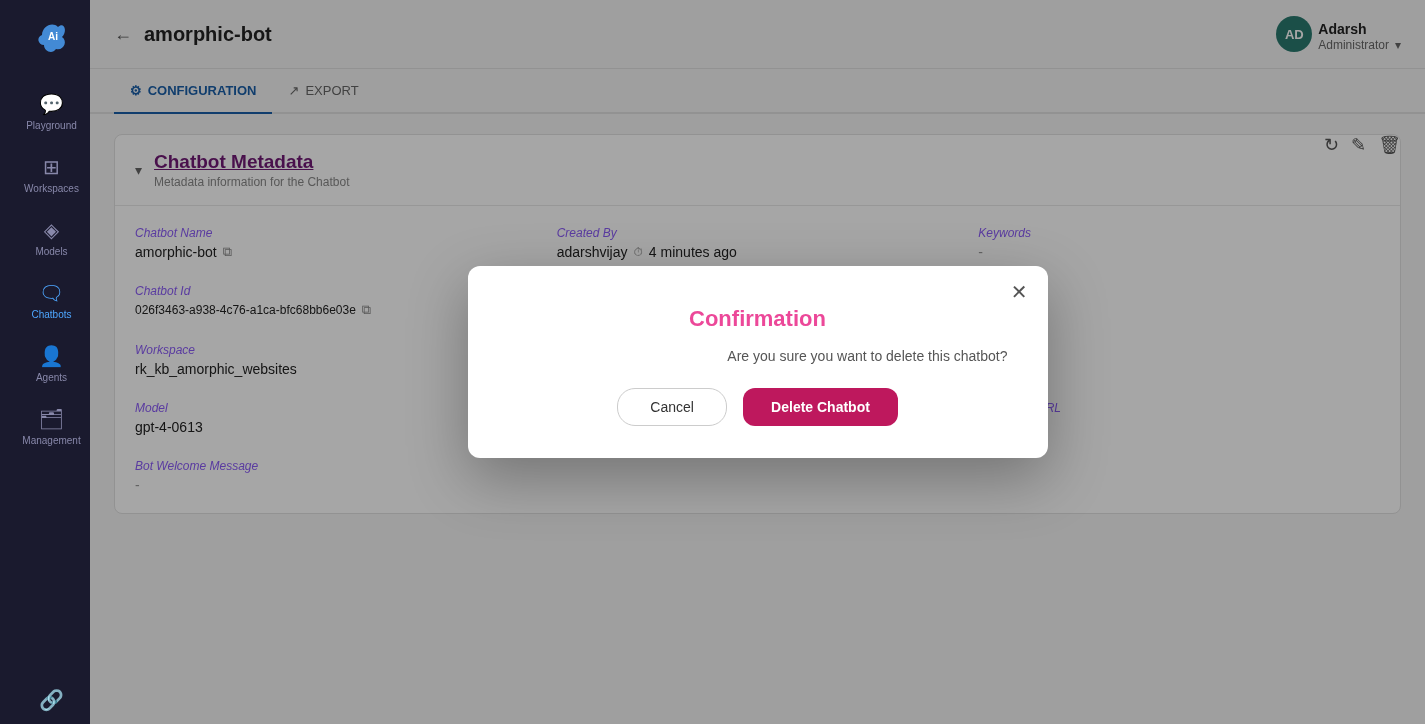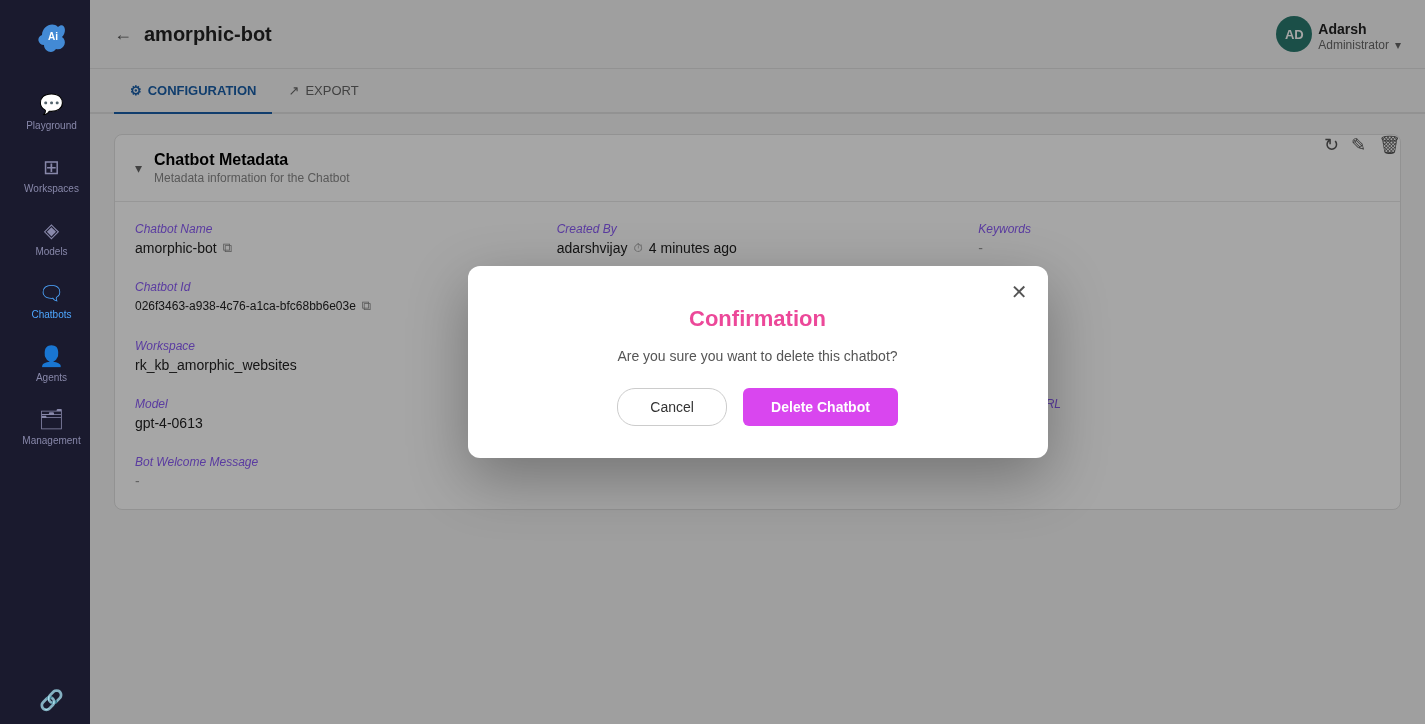--- a/index.html
+++ b/index.html
@@ -137,21 +137,21 @@
       border: 1px solid #e0e0e0;
       margin-bottom: 16px;
     }
     .section-header {
       display: flex;
       align-items: center;
       gap: 12px;
       padding: 16px 20px;
       border-bottom: 1px solid #e8e8e8;
     }
-    .section-title { font-size: 16px; font-weight: 600; color: #000000; }
+    .section-title { font-size: 19px; font-weight: 600; color: #701a75; text-decoration: underline; }
     .section-subtitle { font-size: 12px; color: #888; margin-top: 2px; }
     .collapse-icon { color: #666; cursor: pointer; font-size: 14px; }
 
     .section-body {
       padding: 20px;
       display: grid;
       grid-template-columns: 1fr 1fr 1fr;
       gap: 24px 20px;
     }
 
@@ -215,21 +215,21 @@
       line-height: 1;
     }
     .modal-title {
       text-align: center;
       font-size: 22px;
       font-weight: 600;
       color: #ec4899;
       margin-bottom: 16px;
     }
     .modal-message {
-      text-align: center;
+      text-align: right;
       font-size: 14px;
       color: #555;
       margin-bottom: 24px;
     }
     .modal-actions {
       display: flex;
       justify-content: center;
       gap: 16px;
     }
     .btn-cancel {
@@ -238,22 +238,22 @@
       background: white;
       border-radius: 18px;
       cursor: pointer;
       font-size: 14px;
       color: #333;
       min-width: 110px;
     }
     .btn-delete {
       padding: 10px 28px;
       border: none;
-      background: #d946ef;
-      border-radius: 6px;
+      background: #be185d;
+      border-radius: 12px;
       cursor: pointer;
       font-size: 14px;
       color: white;
       font-weight: 600;
       min-width: 150px;
     }
   </style>
 </head>
 <body>
 

